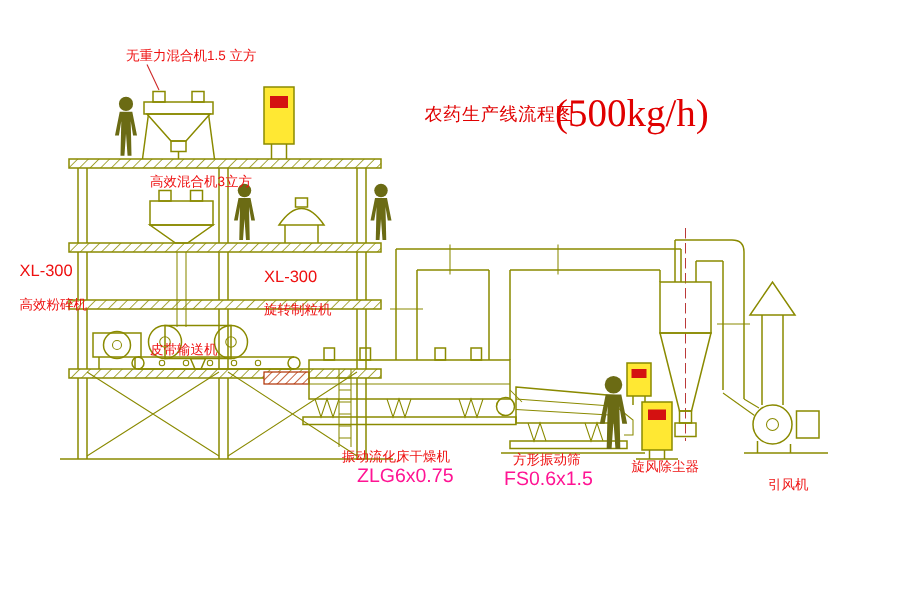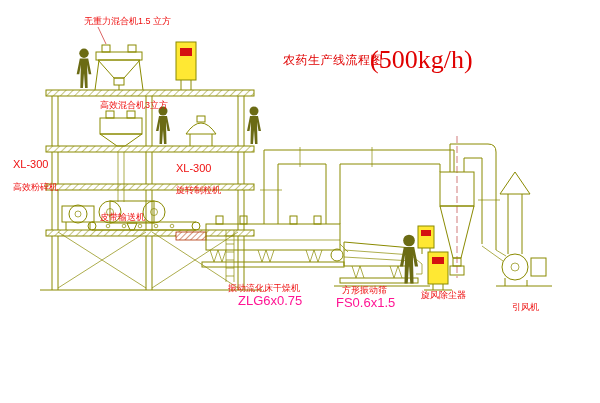--- a/index.html
+++ b/index.html
@@ -1,17 +1,17 @@
 <!DOCTYPE html>
 <html><head>
 <meta charset="utf-8">
 <style>
   html,body{margin:0;padding:0;background:#fff;}
   .canvas{position:relative;width:600px;height:341px;background:#ffffff;overflow:hidden;
-          font-family:"Liberation Sans",sans-serif;}
+          font-family:"Liberation Sans",sans-serif;margin-top:16px;}
   svg{display:block;}
   .ln{fill:none;stroke:#8a8a00;stroke-width:1;}
   .lnt{fill:none;stroke:#8a8a00;stroke-width:.7;}
   .deck{fill:url(#hatch);stroke:#8a8a00;stroke-width:1;}
   .fnd{fill:url(#redhatch);stroke:#b03000;stroke-width:.8;}
   .cab{fill:#ffe833;stroke:#8a8a00;stroke-width:1;}
   .disp{fill:#d41111;stroke:none;}
   .fig{fill:#6b6b14;stroke:none;}
   .cl{fill:none;stroke:#b22222;stroke-width:.6;stroke-dasharray:7 3;}
   .leader{stroke:#cc2222;stroke-width:.7;}

